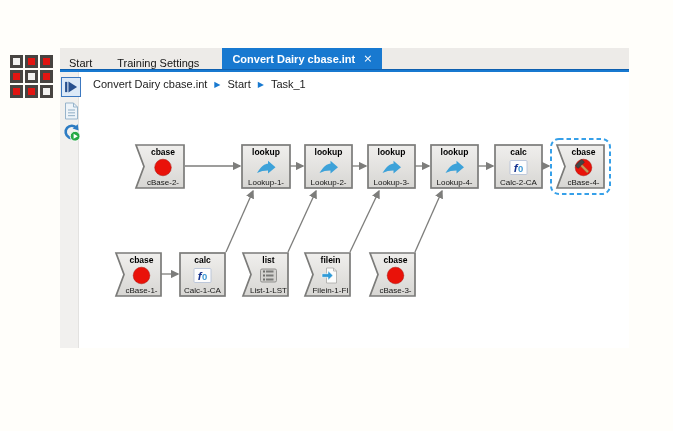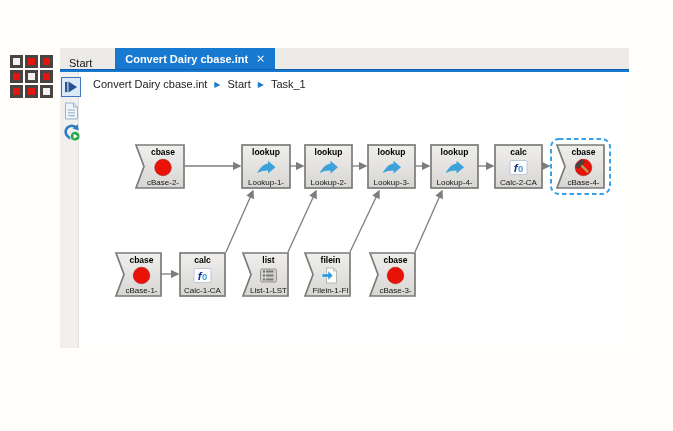--- a/index.html
+++ b/index.html
@@ -196,20 +196,21 @@
     </div>
     <div class="logo-cell">
       <div class="logo-dot white"></div>
     </div>
   </div>
 
 <div id="app">
 
   <div id="tabstrip">
     <div class="tab">Start</div>
+    <div class="tab">Training Settings</div>
     <div class="tab active">
       <span>Convert Dairy cbase.int</span>
       <span class="tab-close">×</span>
     </div>
   </div>
   <div id="blueline"></div>
 
   <div id="content-bg"></div>
 
   <div id="sidebar"></div>

